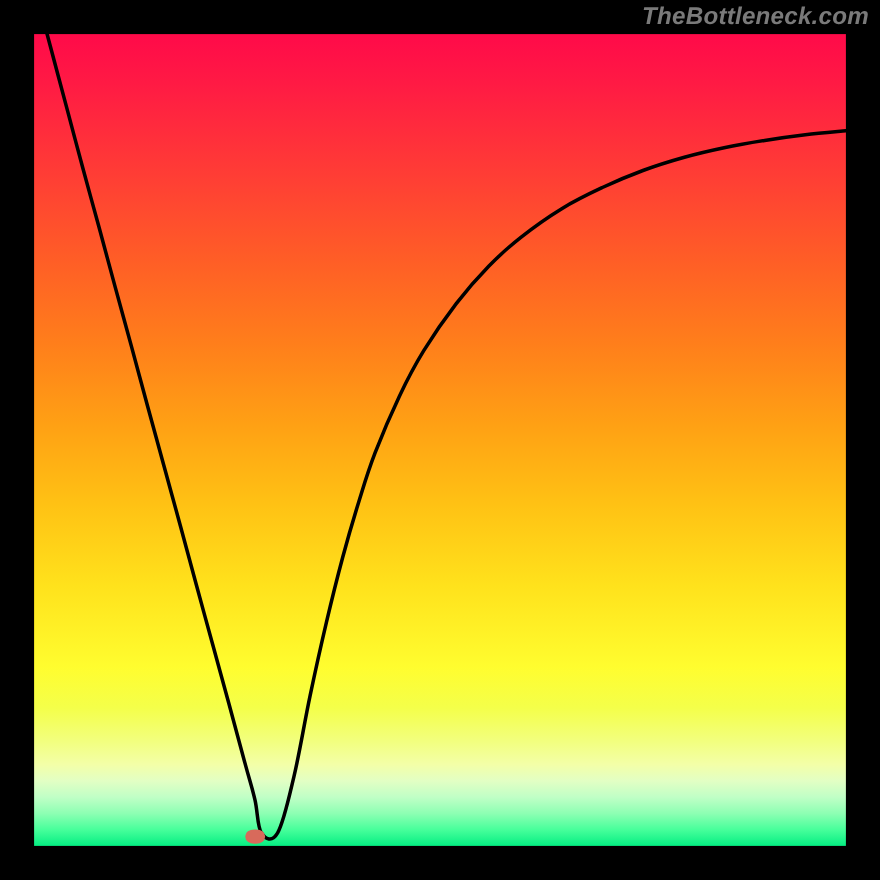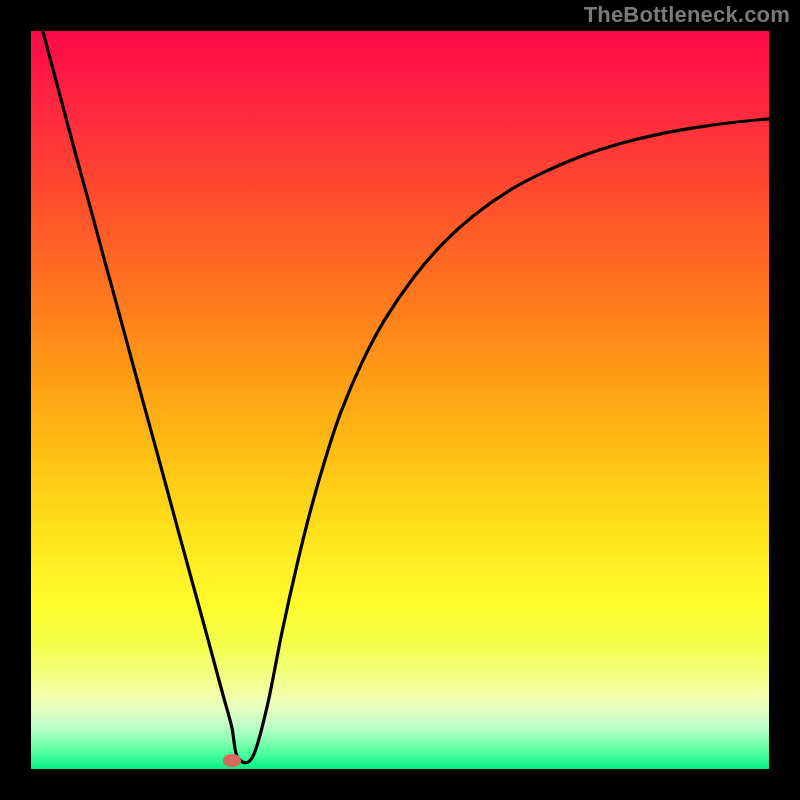--- a/index.html
+++ b/index.html
@@ -10,20 +10,21 @@
     background: #000;
     overflow: hidden;
   }
   .frame {
     position: absolute;
     left: 0;
     top: 0;
     width: 800px;
     height: 800px;
     background: #000;
+    font-style: italic;
   }
   .plot {
     position: absolute;
     left: 31px;
     top: 31px;
     width: 738px;
     height: 738px;
     overflow: hidden;
   }
   .gradient {

